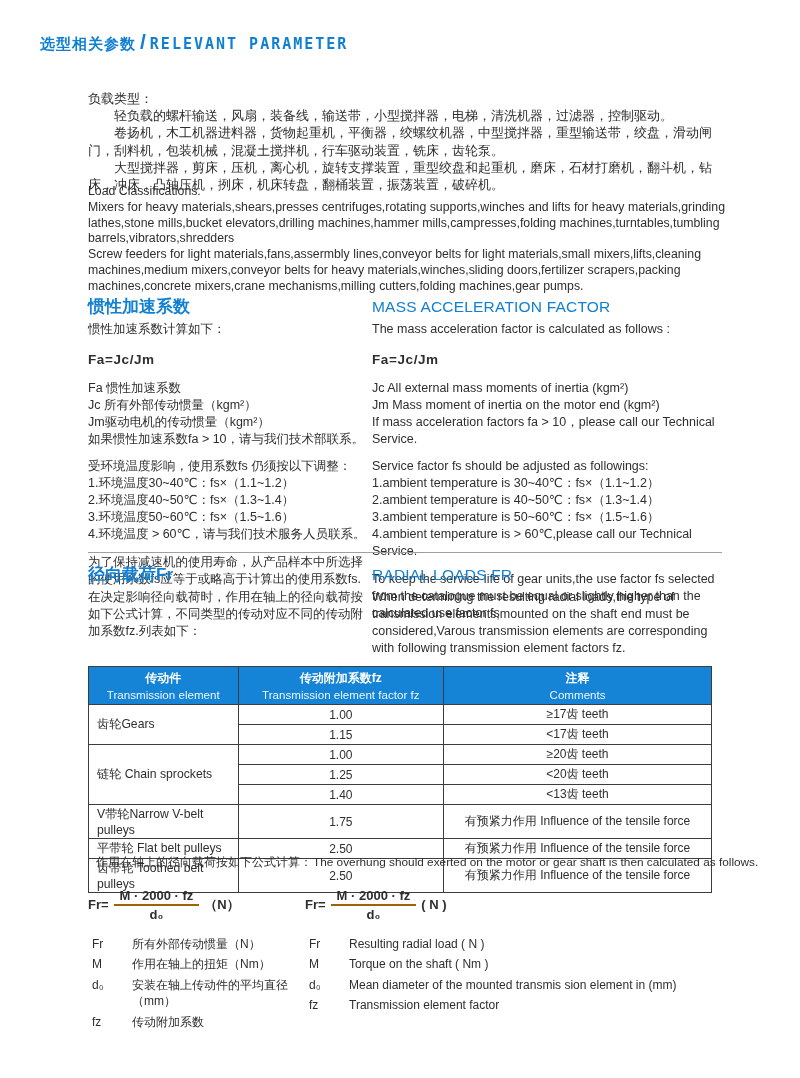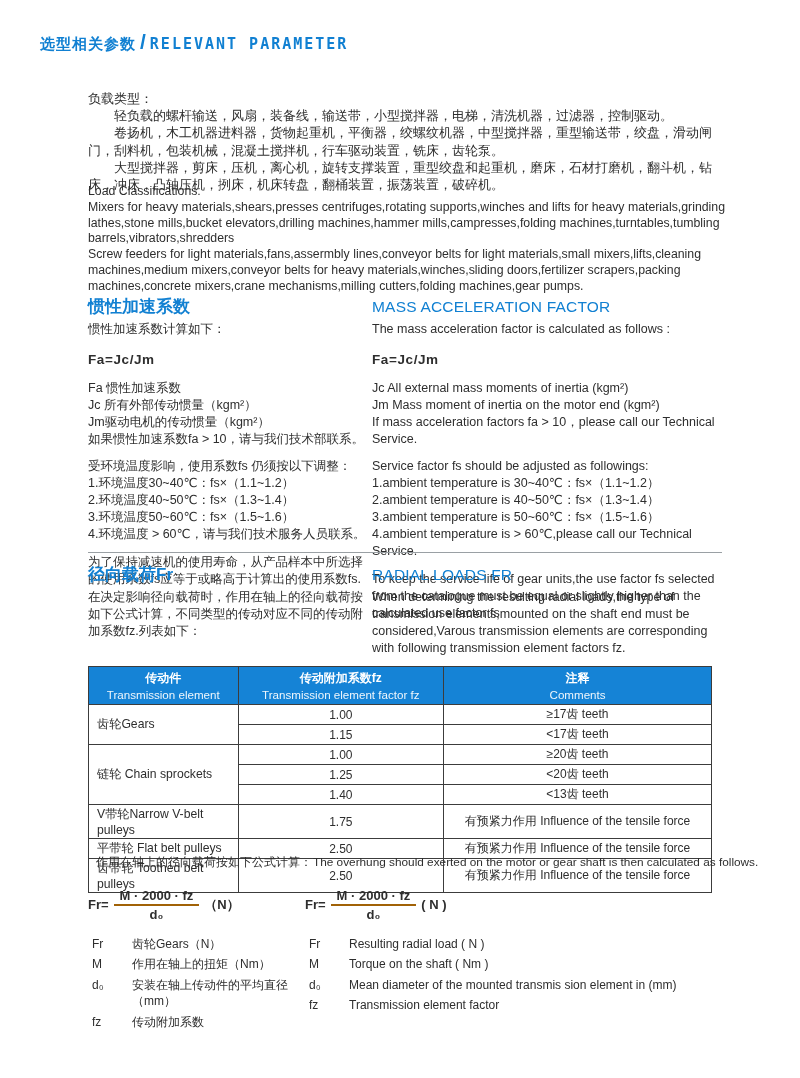--- a/index.html
+++ b/index.html
@@ -193,21 +193,21 @@
     <div class="fr-formula">
       <span>Fr=</span>
       <span class="frac">
         <span class="num">M · 2000 · fz</span>
         <span class="den">d₀</span>
       </span>
       <span>（N）</span>
     </div>
     <div class="leg">
         <span class="sym">Fr</span>
-        <span>齿轮Gears（N）</span>
+        <span>所有外部传动惯量（N）</span>
       </div>
     <div class="leg">
         <span class="sym">M</span>
         <span>作用在轴上的扭矩（Nm）</span>
       </div>
     <div class="leg">
         <span class="sym">d₀</span>
         <span>安装在轴上传动件的平均直径（mm）</span>
       </div>
     <div class="leg">

